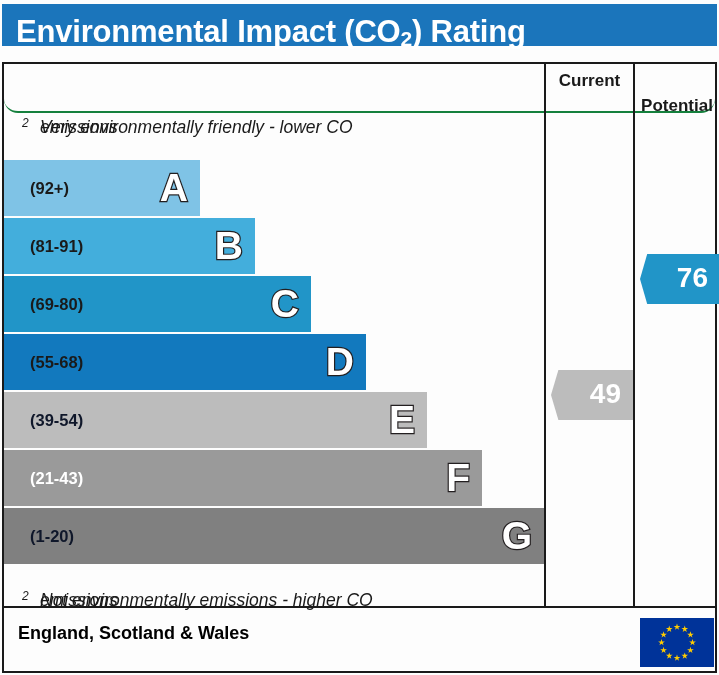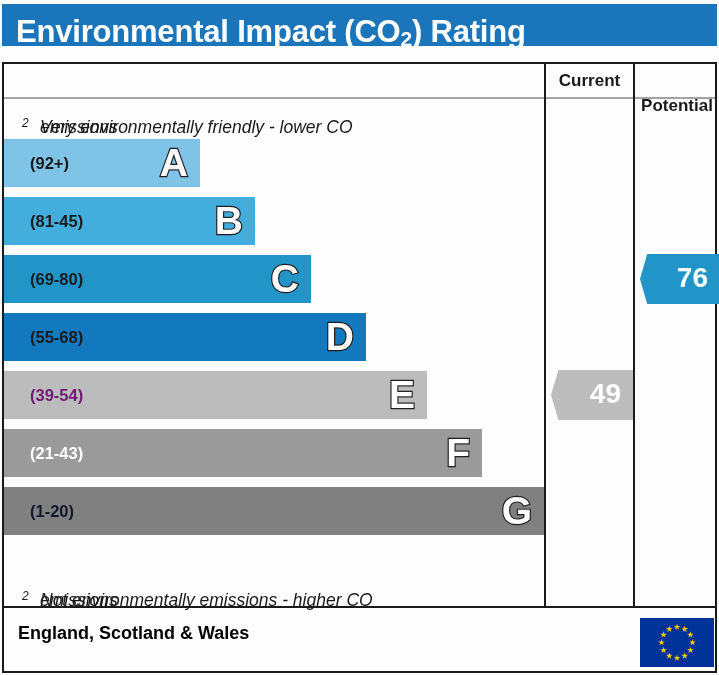--- a/index.html
+++ b/index.html
@@ -57,23 +57,24 @@
     position: relative;
     top: 4px;
   }
 
   
   .colhead {
     position: absolute;
     left: 0;
     top: 0;
     width: 100%;
-    height: 35px;
-    border-bottom: 2px solid #a3a3a3;
-    box-sizing: border-box;
+    height: 49px;
+    border-bottom: 2px solid #15803d;
+    box-sizing: border-box;
+    border-radius: 14px;
   }
   .colhead .lbl {
     position: absolute;
     top: 7px;
     font-size: 17px;
     font-weight: bold;
     color: #1a1a1a;
     text-align: center;
     white-space: nowrap;
   }
@@ -115,22 +116,23 @@
     top: 542px;
     width: 100%;
     height: 0;
     border-top: 2px solid #1a1a1a;
   }
 
   
   .band {
     position: absolute;
     left: 0;
-    height: 48px;
-    box-sizing: border-box;
+    height: 56px;
+    box-sizing: border-box;
+    margin-top: 21px;
   }
   .band .range {
     position: absolute;
     left: 26px;
     top: 50%;
     transform: translateY(-50%);
     font-size: 16.5px;
     font-weight: bold;
     white-space: nowrap;
   }
@@ -232,33 +234,33 @@
 
     <div class="caption capTop">
       <span><span>Very environmentally friendly - lower CO</span><sub>2</sub><span> emissions</span></span>
     </div>
 
     <div class="band" style="top: 75px; width: 196px; background: rgb(127, 195, 230);">
       <div class="range" style="color: rgb(26, 26, 26);">(92+)</div>
       <div class="letter">A</div>
     </div>
     <div class="band" style="top: 133px; width: 251px; background: rgb(67, 174, 220);">
-      <div class="range" style="color: rgb(26, 26, 26);">(81-45)</div>
+      <div class="range" style="color: rgb(26, 26, 26);">(81-91)</div>
       <div class="letter">B</div>
     </div>
     <div class="band" style="top: 191px; width: 307px; background: rgb(33, 149, 200);">
       <div class="range" style="color: rgb(26, 26, 26);">(69-80)</div>
       <div class="letter">C</div>
     </div>
     <div class="band" style="top: 249px; width: 362px; background: rgb(18, 121, 190);">
       <div class="range" style="color: rgb(26, 26, 26);">(55-68)</div>
       <div class="letter">D</div>
     </div>
     <div class="band" style="top: 307px; width: 423px; background: rgb(188, 188, 188);">
-      <div class="range" style="color: #701a75;">(39-54)</div>
+      <div class="range" style="color: #0f172a;">(39-54)</div>
       <div class="letter">E</div>
     </div>
     <div class="band" style="top: 365px; width: 478px; background: rgb(154, 154, 154);">
       <div class="range" style="color: rgb(255, 255, 255);">(21-43)</div>
       <div class="letter">F</div>
     </div>
     <div class="band" style="top: 423px; width: 540px; background: rgb(128, 128, 128);">
       <div class="range" style="color: #0f172a;">(1-20)</div>
       <div class="letter">G</div>
     </div>

